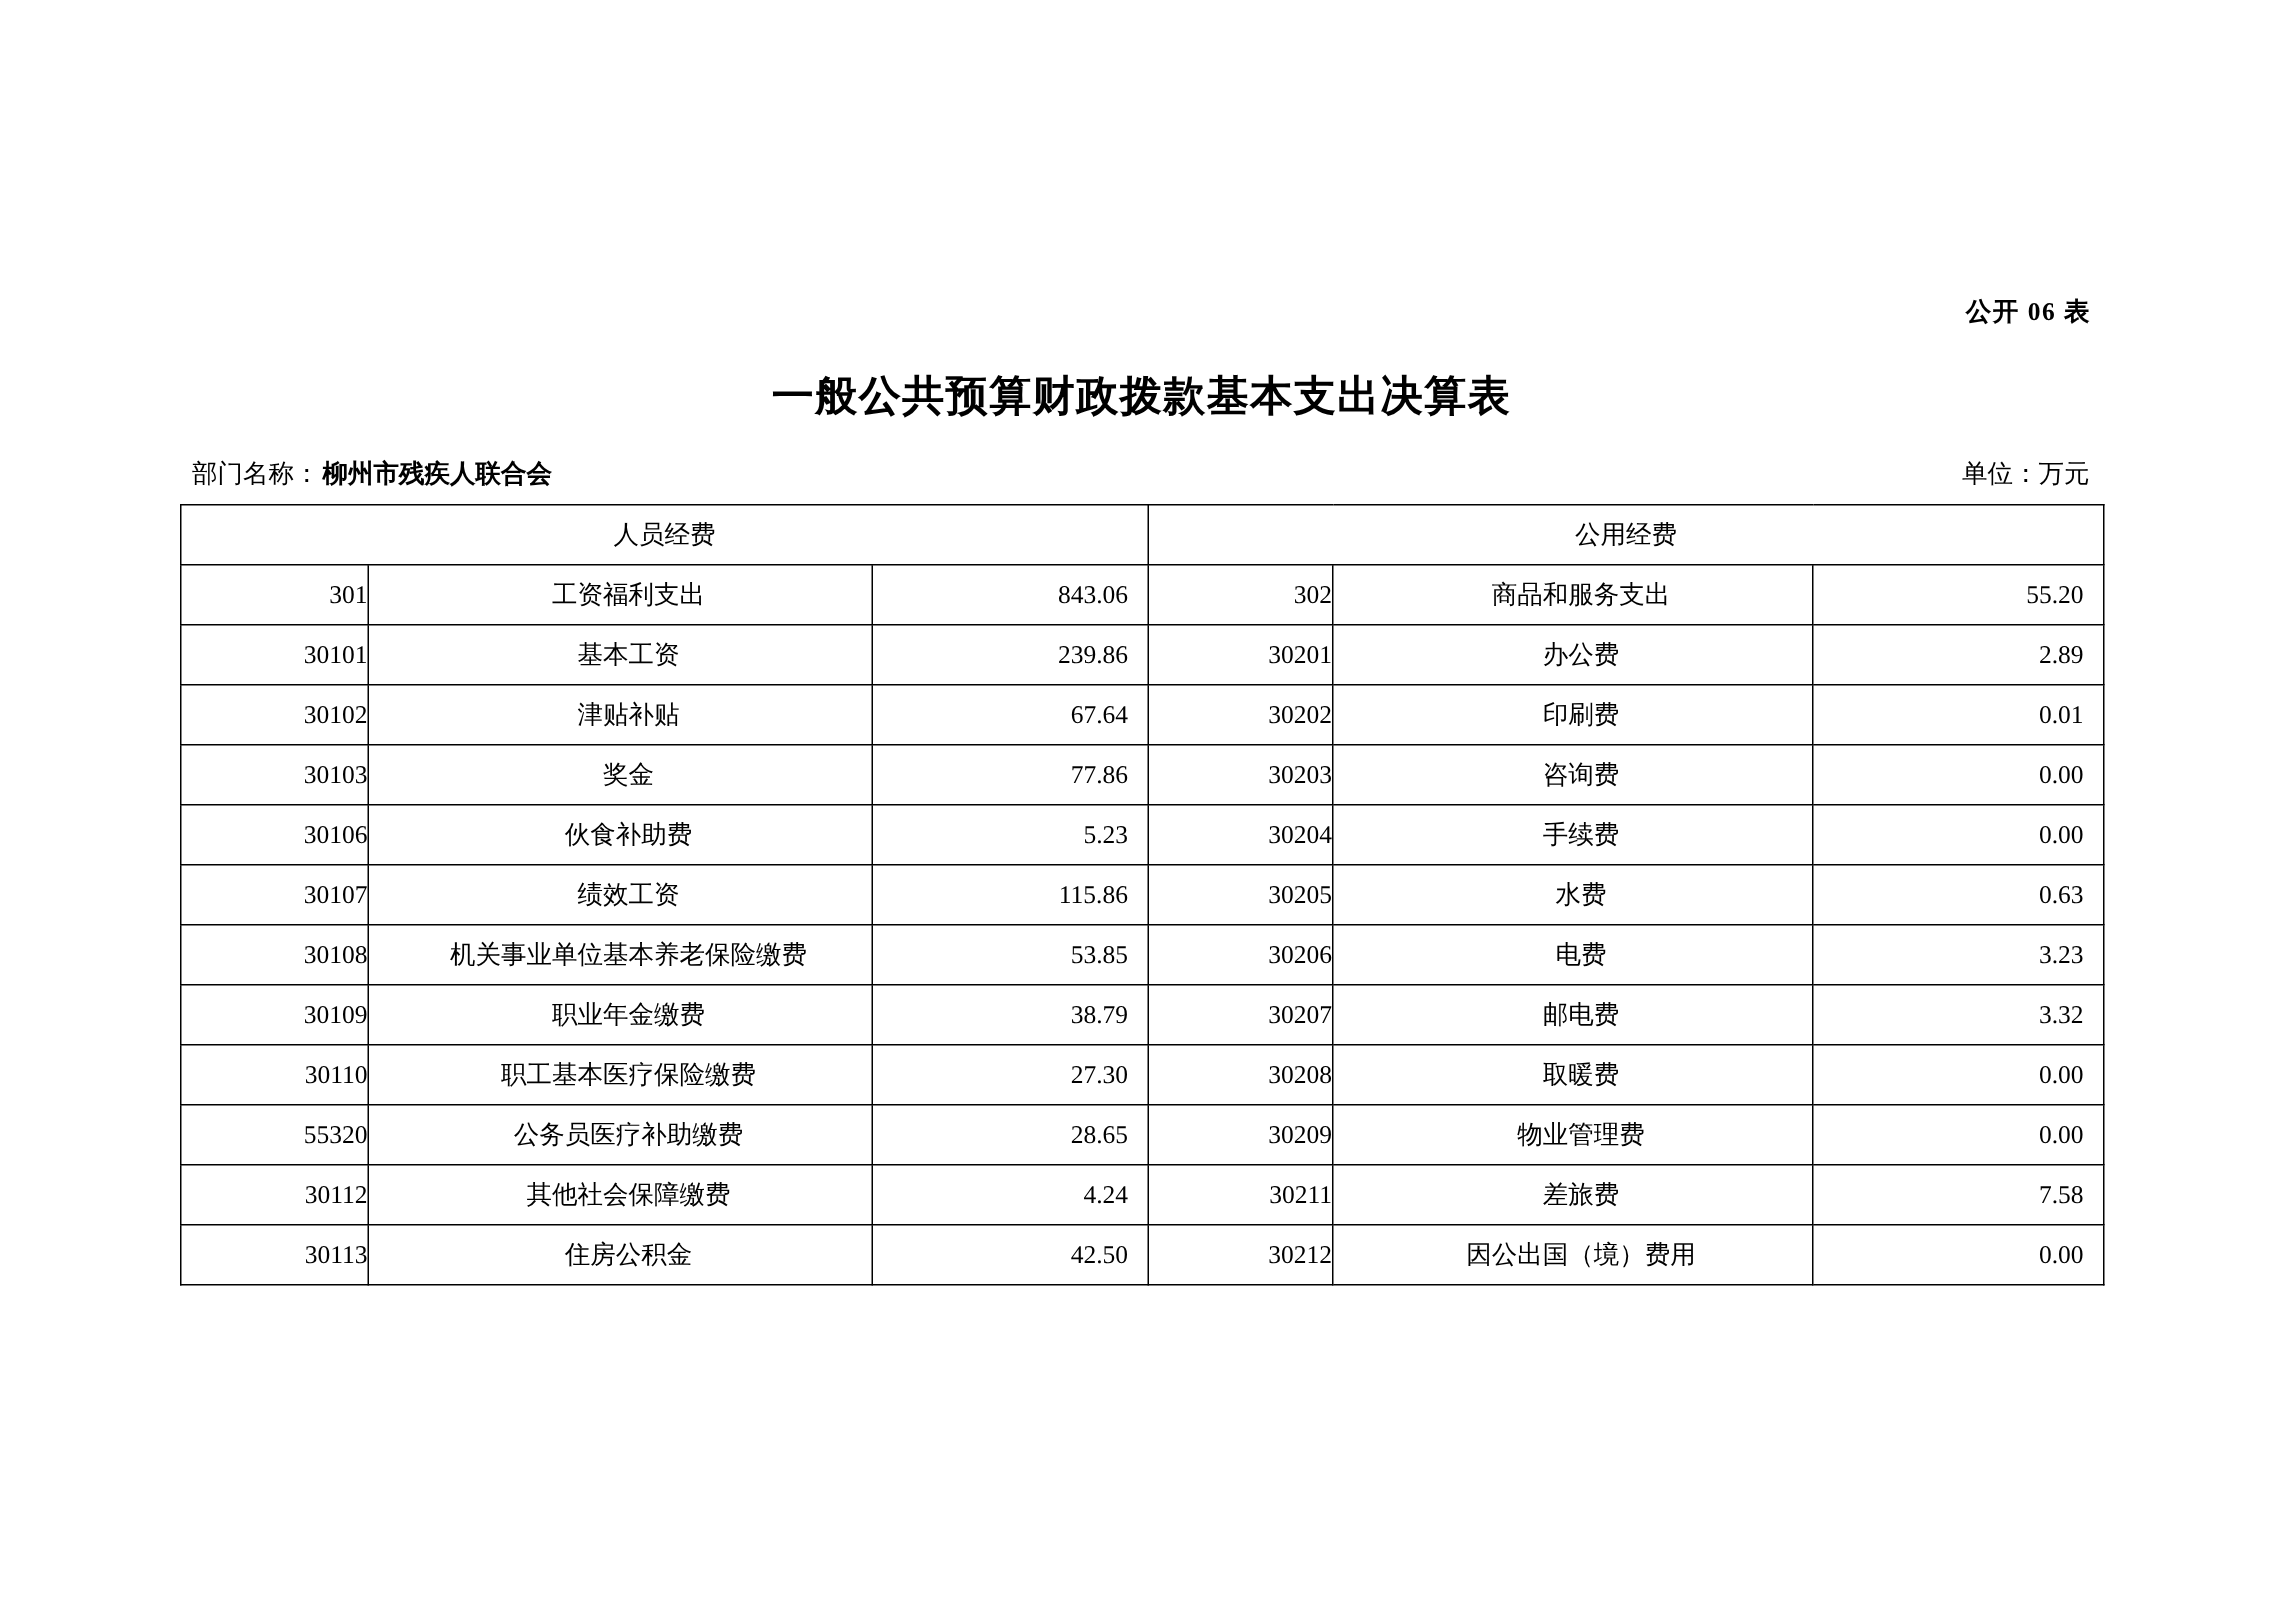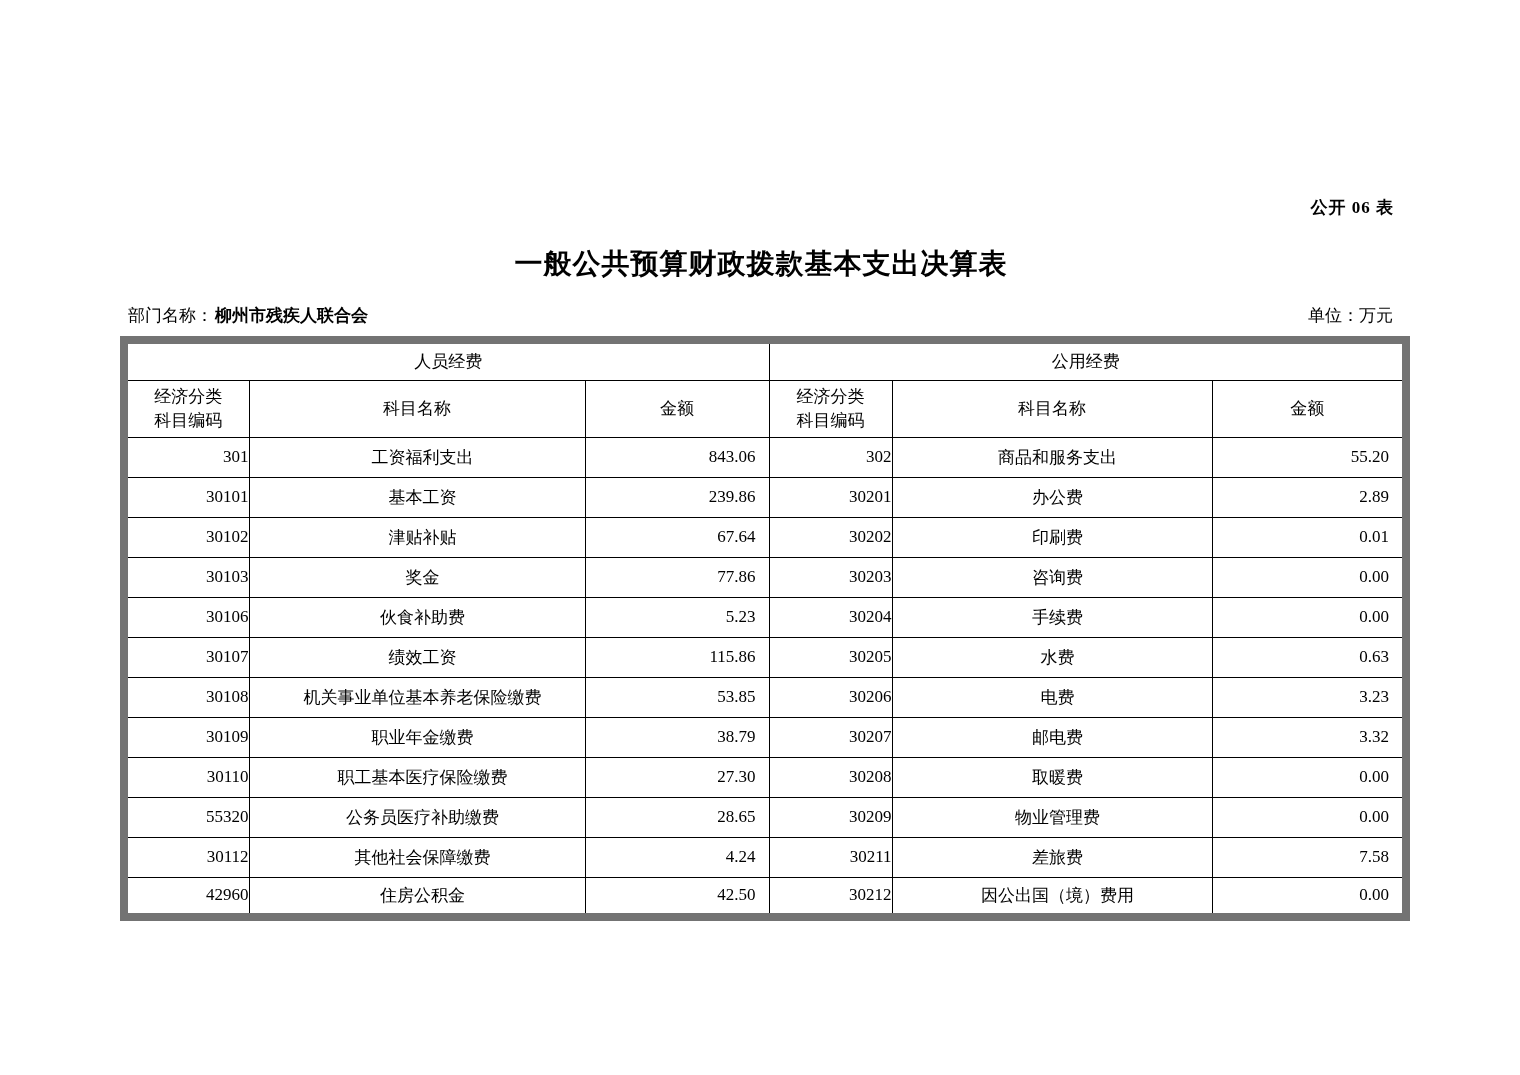--- a/index.html
+++ b/index.html
@@ -44,21 +44,21 @@
     padding: 0 9px 0 8px;
   }
   .dept-name {
     font-weight: bold;
     margin-left: 2px;
   }
   table.budget-table {
     border-collapse: collapse;
     table-layout: fixed;
     width: 1282px;
-    border: 8px solid #737373;
+    border: 1px solid #737373;
     padding-left: 29px;
   }
   .budget-table th,
   .budget-table td {
     border: 1px solid #000;
     font-weight: normal;
     font-size: 17px;
     vertical-align: middle;
     overflow: hidden;
     white-space: nowrap;
@@ -95,34 +95,20 @@
         <col style="width:184px">
       <col style="width:123px">
         <col style="width:320px">
         <col style="width:194px">
     </colgroup>
     <thead>
       <tr class="group-row">
         <th colspan="3">人员经费</th>
         <th colspan="3">公用经费</th>
       </tr>
-      <tr class="cols-row">
-        <th class="col-code-header">
-          <div>经济分类</div>
-          <div>科目编码</div>
-        </th>
-        <th>科目名称</th>
-        <th>金额</th>
-        <th class="col-code-header">
-          <div>经济分类</div>
-          <div>科目编码</div>
-        </th>
-        <th>科目名称</th>
-        <th>金额</th>
-      </tr>
     </thead>
     <tbody>
       <tr>
         <td class="cell-code">301</td>
         <td class="cell-name">工资福利支出</td>
         <td class="cell-amount">843.06</td>
         <td class="cell-code">302</td>
         <td class="cell-name">商品和服务支出</td>
         <td class="cell-amount">55.20</td>
       </tr>
@@ -200,21 +186,21 @@
       </tr>
       <tr>
         <td class="cell-code">30112</td>
         <td class="cell-name">其他社会保障缴费</td>
         <td class="cell-amount">4.24</td>
         <td class="cell-code">30211</td>
         <td class="cell-name">差旅费</td>
         <td class="cell-amount">7.58</td>
       </tr>
       <tr>
-        <td class="cell-code">42960</td>
+        <td class="cell-code">30113</td>
         <td class="cell-name">住房公积金</td>
         <td class="cell-amount">42.50</td>
         <td class="cell-code">30212</td>
         <td class="cell-name">因公出国（境）费用</td>
         <td class="cell-amount">0.00</td>
       </tr>
     </tbody>
   </table>
 
 </div>

